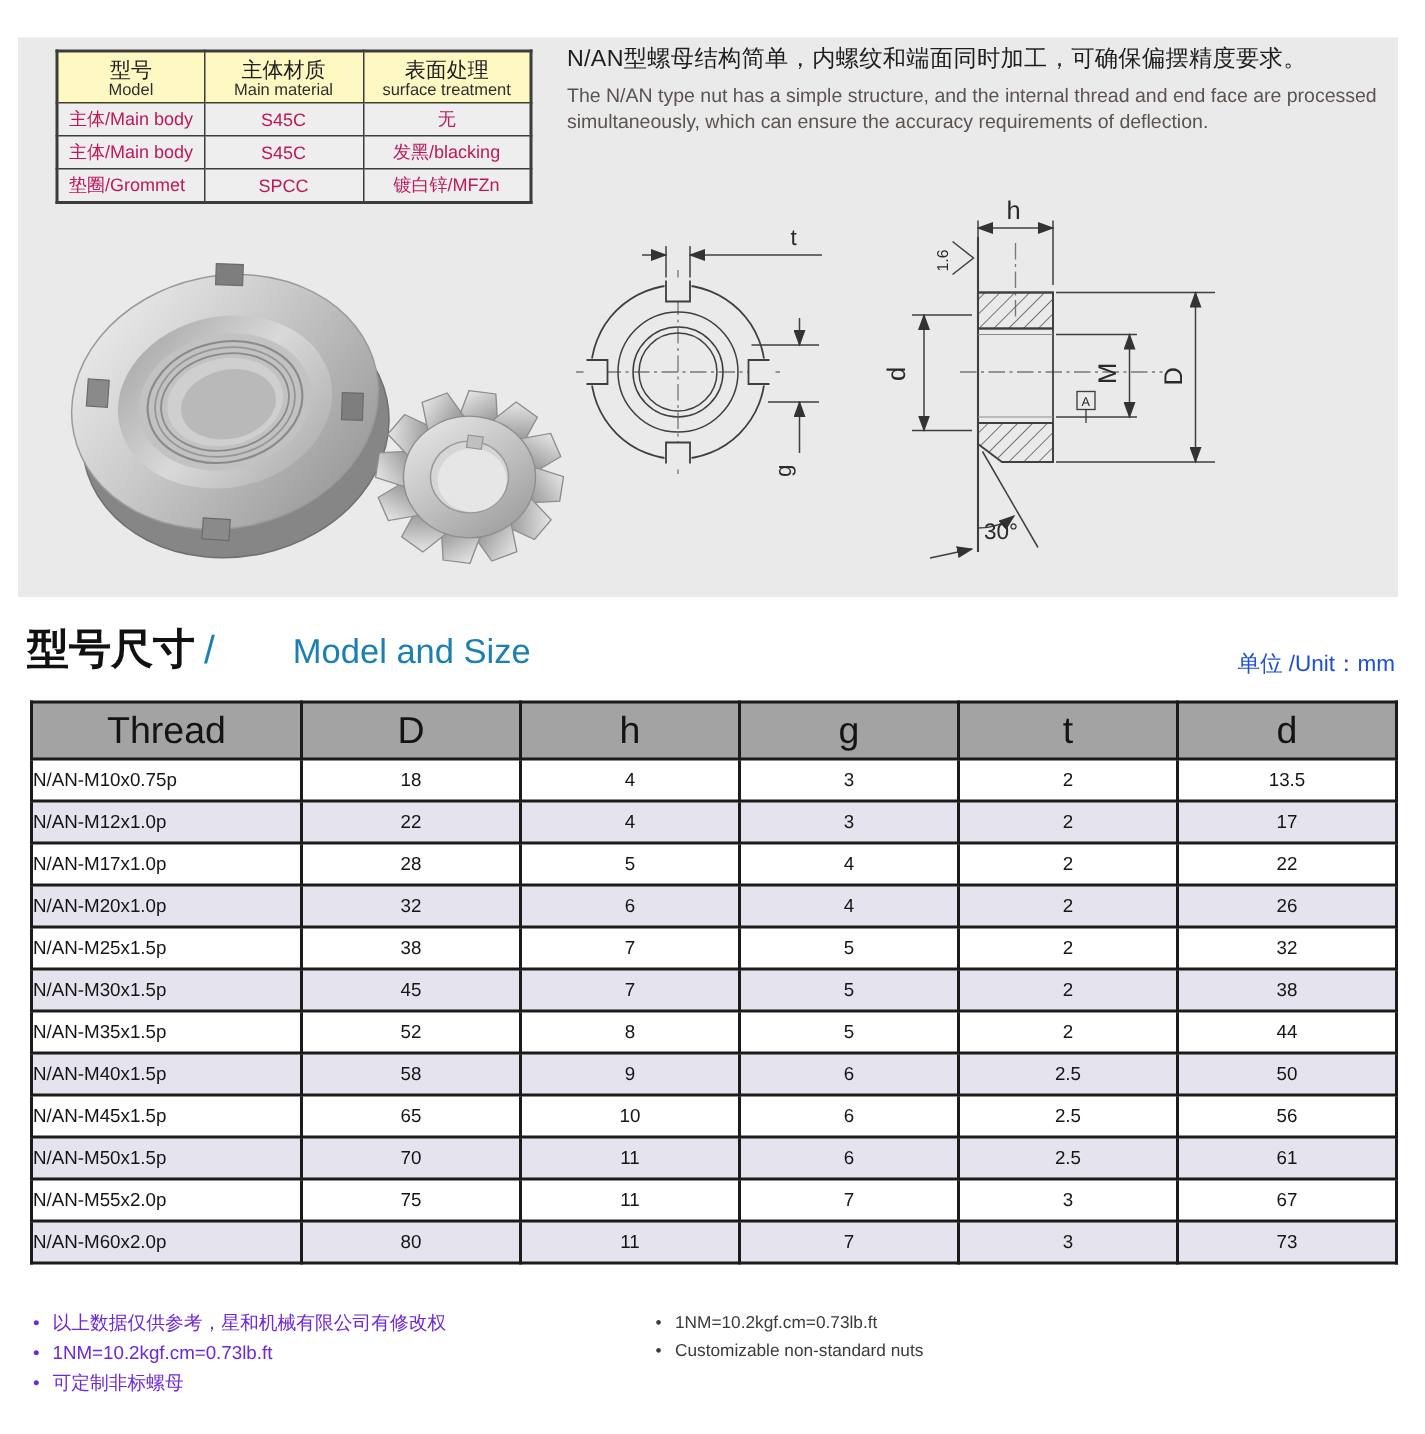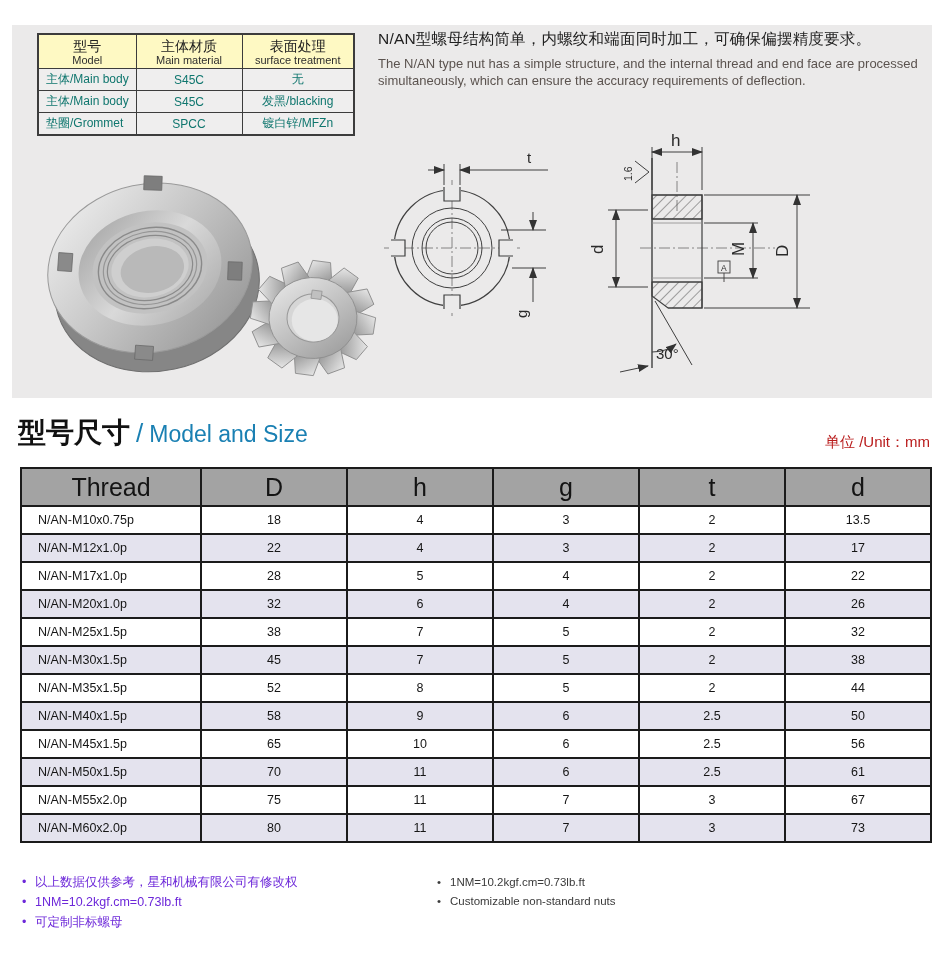--- a/index.html
+++ b/index.html
@@ -8,42 +8,42 @@
     font-family:"Liberation Sans",sans-serif;color:#1c1c1c;overflow:hidden;
   }
   .gray-panel{position:absolute;left:12px;top:25px;width:920px;height:373px;background:#ebeaea;}
 
   
   .spec-table{position:absolute;left:37px;top:33px;border-collapse:collapse;background:#efeeee;border:2px solid #3c3c3c;}
   .spec-table th,.spec-table td{border:1px solid #3c3c3c;}
   .spec-table th{background:#fef9c3;padding:3px 4px 2px;font-weight:normal;}
   .spec-table th .zh{font-size:14px;color:#202020;line-height:16px;}
   .spec-table th .en{font-size:11px;color:#2e2e2e;line-height:12px;}
-  .spec-table td{height:21px;font-size:12px;text-align:center;color:#0f766e;padding:0 4px;}
+  .spec-table td{height:21px;font-size:12px;text-align:center;color:#be185d;padding:0 4px;}
   .spec-table td.c1{text-align:left;padding-left:7px;}
   .col-model{width:98px;}.col-material{width:106px;}.col-surface{width:112px;}
 
   
   .desc{position:absolute;left:378px;top:29px;width:560px;}
   .desc-zh{font-size:15.5px;color:#1e1e1e;letter-spacing:.2px;}
   .desc-en{font-size:13px;line-height:17px;color:#5b534f;margin-top:5px;}
 
   
   .section-title{position:absolute;left:18px;top:414px;display:flex;align-items:baseline;gap:6px;justify-content:center;}
   .title-zh{font-size:28px;font-weight:bold;color:#111;}
   .title-sep{font-size:26px;color:#1a80b3;font-weight:300;}
-  .title-en{font-size:23px;color:#1a80b3;}
-  .unit-label{position:absolute;left:690px;top:433px;width:240px;text-align:right;font-size:15px;color:#b91c1c;}
+  .title-en{font-size:23px;color:#1a80b3;margin-left:46px;}
+  .unit-label{position:absolute;left:690px;top:433px;width:240px;text-align:right;font-size:15px;color:#1d4ed8;}
 
   
   .size-table{position:absolute;left:20px;top:467px;width:910px;border-collapse:collapse;table-layout:fixed;}
   .size-table th{height:34px;background:#a3a3a3;border:2px solid #1b1b1b;font-size:25px;font-weight:normal;color:#141414;}
   .size-table td{height:24px;border:2px solid #1b1b1b;font-size:12.5px;text-align:center;color:#161616;background:#ffffff;}
   .size-table tbody tr:nth-child(even) td{background:#e4e3ee;}
-  .size-table td.thread{text-align:left;padding-left:16px;}
+  .size-table td.thread{text-align:left;padding-left:0;}
 
   
   .notes{position:absolute;list-style:none;margin:0;padding:0;}
   .notes li{position:relative;padding-left:13px;}
   .notes li::before{content:"•";position:absolute;left:0;top:0;}
   .notes-left{left:22px;top:872px;}
   .notes-left li{font-size:12.5px;line-height:20px;color:#6d28d9;}
   .notes-right{left:437px;top:873px;}
   .notes-right li{font-size:11.5px;line-height:19px;color:#3a3a3a;}
 

